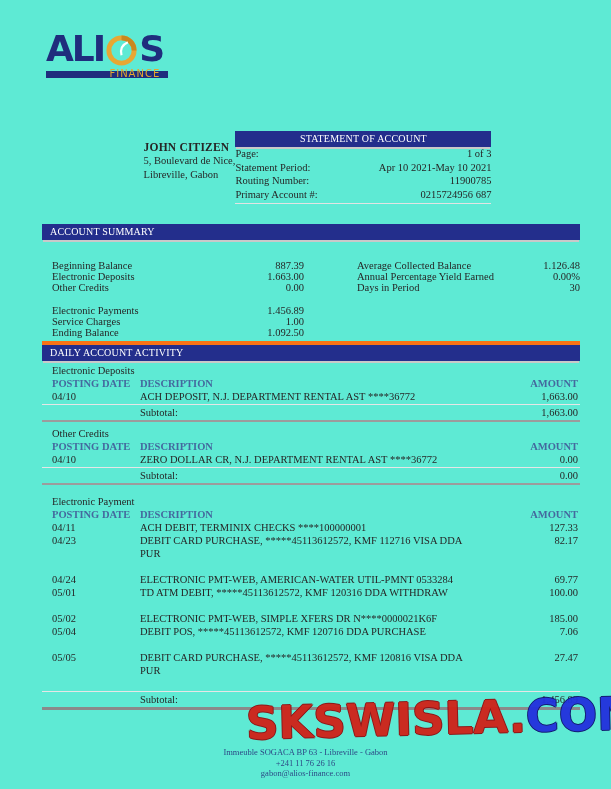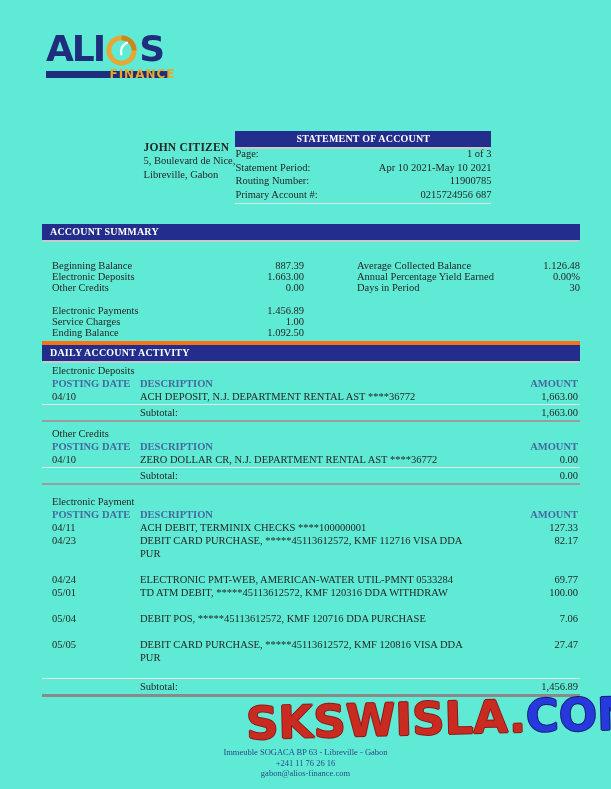--- a/index.html
+++ b/index.html
@@ -8,32 +8,32 @@
   .content{margin:0 31px 0 42px;padding-top:131px;}
 
   
   .logo{position:absolute;left:46px;top:30px;width:122px;}
   .logo-word{display:flex;align-items:center;color:#1f2d7d;
              font-family:"DejaVu Sans",sans-serif;font-weight:bold;
              font-size:36px;line-height:38px;letter-spacing:-2px;}
   .logo-word .oicon{margin:0 1px;}
   .logo-bar{position:relative;height:7px;background:#1f2d7d;margin-top:3px;}
   .logo-finance{position:absolute;left:52%;top:-2px;color:#e6a82e;
-                font-family:"DejaVu Sans",sans-serif;font-weight:bold;
-                font-size:12px;letter-spacing:1px;line-height:10px;}
+                font-family:"DejaVu Sans",sans-serif;font-weight:normal;
+                font-size:10px;letter-spacing:1px;line-height:10px;}
 
   
   .head-row{display:flex;justify-content:center;}
   .customer{padding-left:13px;padding-top:9px;font-size:10.5px;line-height:14px;}
   .cust-name{font-weight:bold;font-size:11.5px;letter-spacing:0.2px;}
   .stmt-box{width:256px;border-bottom:1px solid #e3e3e3;padding-bottom:2px;}
   .kv-row{display:flex;justify-content:space-between;font-size:10.5px;line-height:13.5px;}
 
   
-  .section-bar{background:#232e8c;color:#fff;font-weight:bold;font-size:10px;
+  .section-bar{background:#232e8c;color:#fff;font-weight:normal;font-size:10px;
                line-height:11px;padding:2px 0 3px 8px;letter-spacing:0.2px;
                box-shadow:0 3px 0 -1px #c9c9c9;}
   .stmt-box .section-bar{text-align:center;padding:2px 0 3px 0;}
   .bar-summary{margin-top:20px;}
   .bar-daily{margin-bottom:3px;}
 
   
   .summary{display:flex;padding-top:20px;padding-bottom:3px;border-bottom:4px solid #f97316;}
   .sum-left{width:252px;padding-left:10px;}
   .sum-right{flex:1;margin-left:53px;}
@@ -223,20 +223,25 @@
             <span>ELECTRONIC PMT-WEB, AMERICAN-WATER UTIL-PMNT 0533284</span>
             <span class="amt">69.77</span>
           </div>
           <div class="grid row">
             <span>05/01</span>
             <span>TD ATM DEBIT, *****45113612572,  KMF 120316 DDA WITHDRAW</span>
             <span class="amt">100.00</span>
           </div>
           <div class="grid row blank"></div>
           <div class="grid row">
+            <span>05/02</span>
+            <span>ELECTRONIC PMT-WEB, SIMPLE XFERS DR N****0000021K6F</span>
+            <span class="amt">185.00</span>
+          </div>
+          <div class="grid row">
             <span>05/04</span>
             <span>DEBIT POS, *****45113612572,  KMF 120716 DDA PURCHASE</span>
             <span class="amt">7.06</span>
           </div>
           <div class="grid row blank"></div>
           <div class="grid row">
             <span>05/05</span>
             <span>DEBIT CARD PURCHASE, *****45113612572,  KMF 120816 VISA DDA PUR</span>
             <span class="amt">27.47</span>
           </div>

